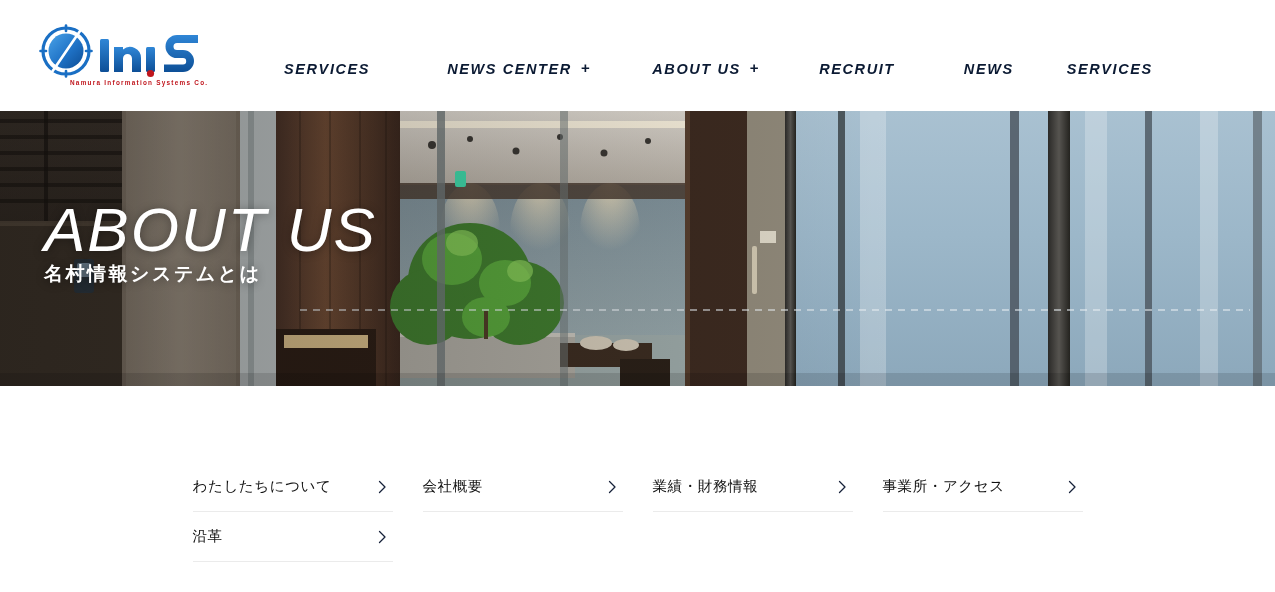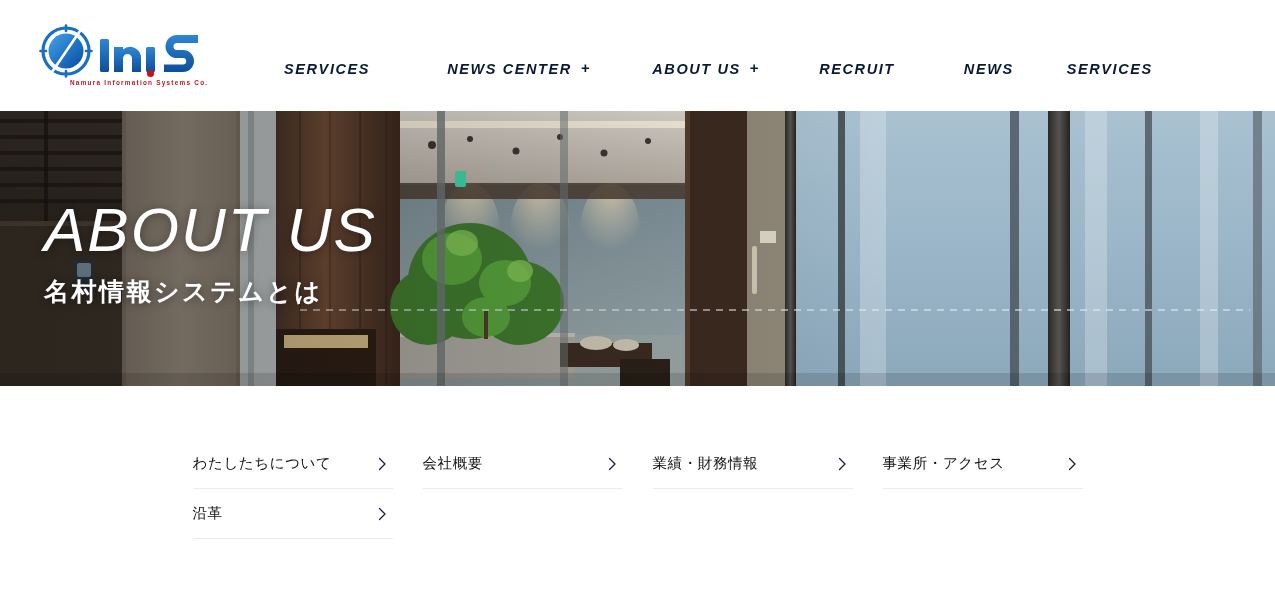--- a/index.html
+++ b/index.html
@@ -119,35 +119,34 @@
     line-height: 1;
     font-style: italic;
     font-weight: 300;
     color: #ffffff;
     letter-spacing: 2px;
     font-family: "Liberation Sans", "DejaVu Sans", sans-serif;
     text-shadow: 0 1px 10px rgba(0,0,0,0.35);
   }
 
   .hero-subtitle {
-    margin-top: 14px;
-    font-size: 25px;
+    font-size: 19px;
     font-weight: 700;
     color: #ffffff;
     letter-spacing: 2.5px;
     font-family: Liberation Mono, monospace;
     text-shadow: 0 1px 10px rgba(0,0,0,0.45);
   }
 
   
   .link-section {
     width: 1275px;
     height: 206px;
     background: #ffffff;
-    padding-top: 53px;
+    padding-top: 76px;
   }
 
   .link-grid {
     width: 890px;
     margin: 0 auto;
     display: grid;
     grid-template-columns: repeat(4, 1fr);
     column-gap: 30px;
     row-gap: 0px;
   }

